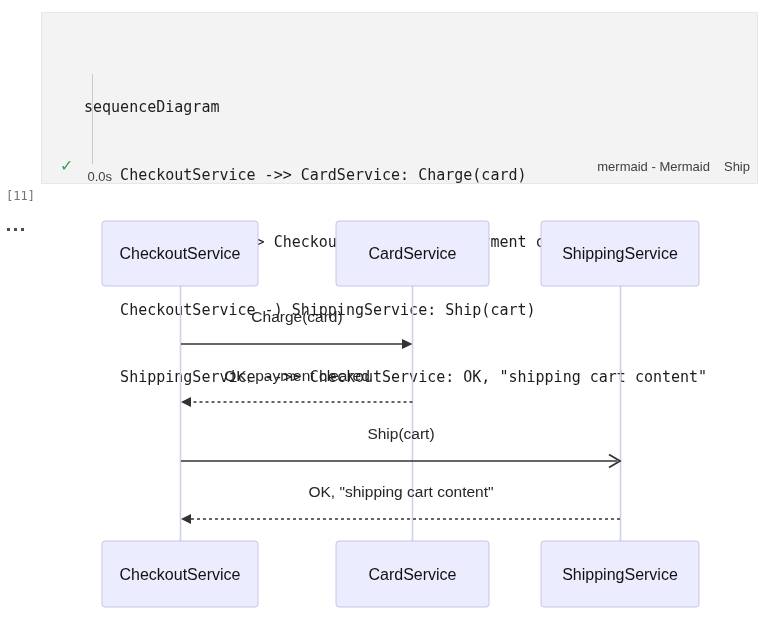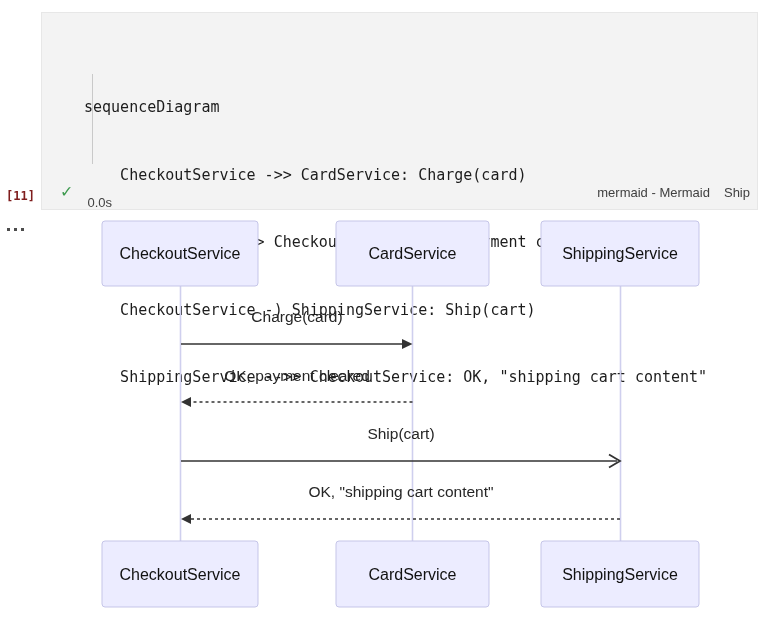--- a/index.html
+++ b/index.html
@@ -1,21 +1,21 @@
 <!DOCTYPE html>
 <html><head>
 <meta charset="utf-8">
 <style>
   * { box-sizing: border-box; margin: 0; padding: 0; }
   html, body { width: 764px; height: 625px; background: #ffffff; overflow: hidden; }
   body { position: relative; font-family: "Liberation Sans", sans-serif; }
 
   
   .cell {
-    position: absolute; left: 41px; top: 12px; width: 717px; height: 198px;
+    position: absolute; left: 41px; top: 12px; width: 717px; height: 172px;
     background: #f3f3f3; border: 1px solid #e7e7e7;
   }
   .code-area {
     position: absolute; left: 42px; top: 38px; right: 8px;
     font-family: "DejaVu Sans Mono", "Liberation Mono", monospace;
     font-size: 15px; line-height: 22.5px; color: #1c1c1c;
     white-space: pre; cursor: text;
   }
   .indent-guide {
     position: absolute; left: 50px; top: 61px; width: 1px; height: 90px;
@@ -28,21 +28,21 @@
   }
   .status-left { display: flex; align-items: center; gap: 14px; }
   .check-icon { color: #3d9a4e; font-size: 16px; line-height: 16px; }
   .duration { color: #3f3f3f; font-size: 13px; margin-top: 20px; }
   .status-right { display: flex; align-items: center; gap: 14px; color: #404040; font-size: 13px; }
   .status-right .clickable { cursor: pointer; }
 
   
   .exec-label {
     position: absolute; left: 6px; top: 189px;
-    font-family: "DejaVu Sans Mono", monospace; font-size: 12px; color: #7f1d1d; font-weight: bold;
+    font-family: "DejaVu Sans Mono", monospace; font-size: 12px; color: #737373;
   }
   .more-actions {
     position: absolute; left: 7px; top: 228px; display: flex; gap: 4px; cursor: pointer;
   }
   .more-actions i { display: block; width: 3px; height: 3px; background: #4d4d4d; }
 
   
   .diagram { position: absolute; left: 0; top: 215px; width: 764px; height: 405px; }
   .actor-box { fill: #ececff; stroke: #c5c5e8; stroke-width: 1; }
   .actor-label { font-family: "Liberation Sans", sans-serif; font-size: 16px; fill: #111111; text-anchor: middle; }

